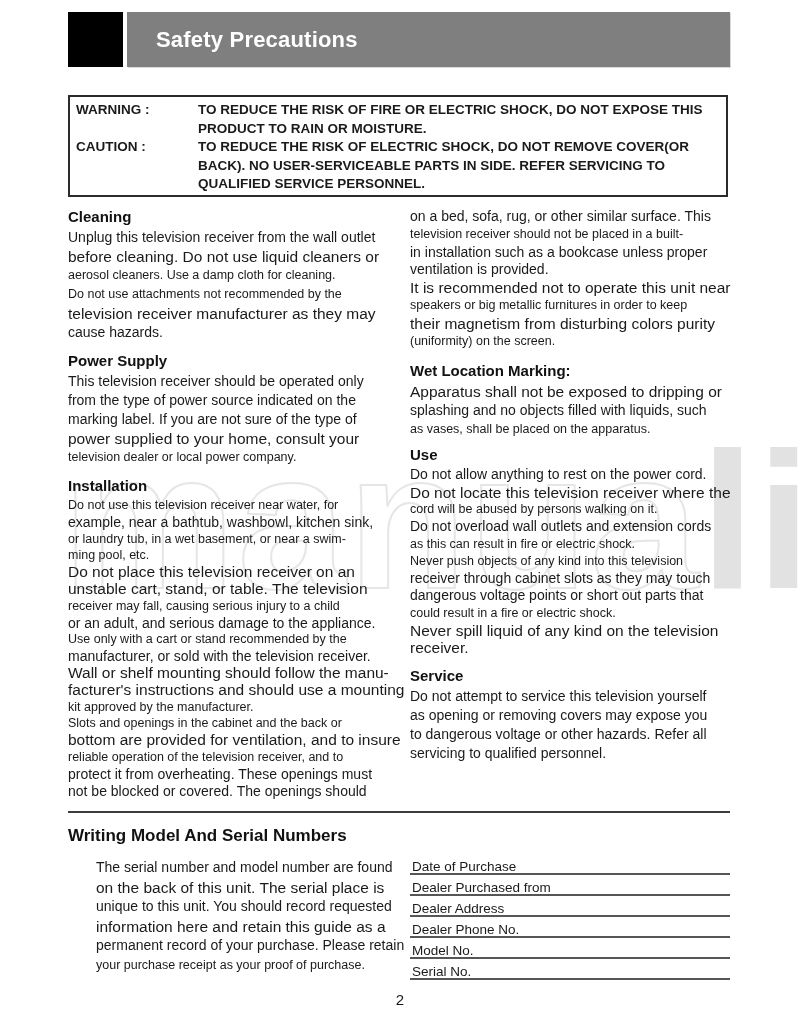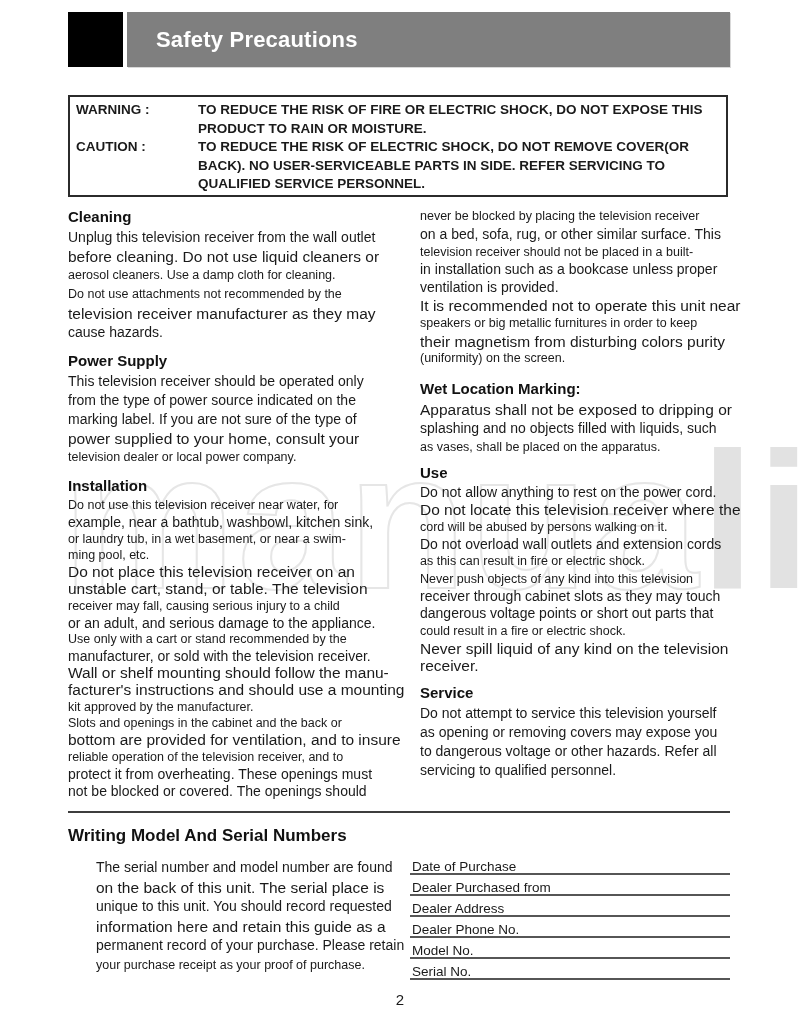--- a/index.html
+++ b/index.html
@@ -22,21 +22,21 @@
   
   .warning-box {
     left:68px; top:95px; width:660px; height:102px;
     border:2px solid #2b2b2b; padding:4px 6px; background:#fff;
   }
   .warning-row { display:flex; font-weight:bold; font-size:13.5px; line-height:18.6px;gap:40px; }
   .warning-label { width:82px; flex:none; }
   .warning-text { flex:1; }
 
   
-  .columns { left:68px; top:208px; width:662px; display:flex;gap:10px; }
+  .columns { left:68px; top:208px; width:662px; display:flex; }
   .col-left { width:342px; flex:none; }
   .col-right { width:320px; flex:none; }
   section h3 { font-size:15px; font-weight:bold; color:#111; margin-bottom:3px; }
   .line { white-space:nowrap; }
   .s-sm { font-size:12.5px; }
   .s-md { font-size:14px; }
   .s-lg { font-size:15.5px; }
   .lh19 .line { line-height:19px; }
   .lh178 .line { line-height:17.8px; }
   .lh173 .line { line-height:17.3px; }
@@ -148,21 +148,20 @@
           <div class="line s-sm">reliable operation of the television receiver, and to</div>
           <div class="line s-md">protect it from overheating. These openings must</div>
           <div class="line s-md">not be blocked or covered. The openings should</div>
         </div>
     </section>
   </div>
   <div class="col-right">
     <section class="lh178">
       <div>
 
-      <div class="line s-sm">never be blocked by placing the television receiver</div>
           <div class="line s-md">on a bed, sofa, rug, or other similar surface. This</div>
           <div class="line s-sm">television receiver should not be placed in a built-</div>
           <div class="line s-md">in installation such as a bookcase unless proper</div>
           <div class="line s-md">ventilation is provided.</div>
           <div class="line s-lg">It is recommended not to operate this unit near</div>
           <div class="line s-sm">speakers or big metallic furnitures in order to keep</div>
           <div class="line s-lg">their magnetism from disturbing colors purity</div>
           <div class="line s-sm">(uniformity) on the screen.</div>
         </div>
     </section>

